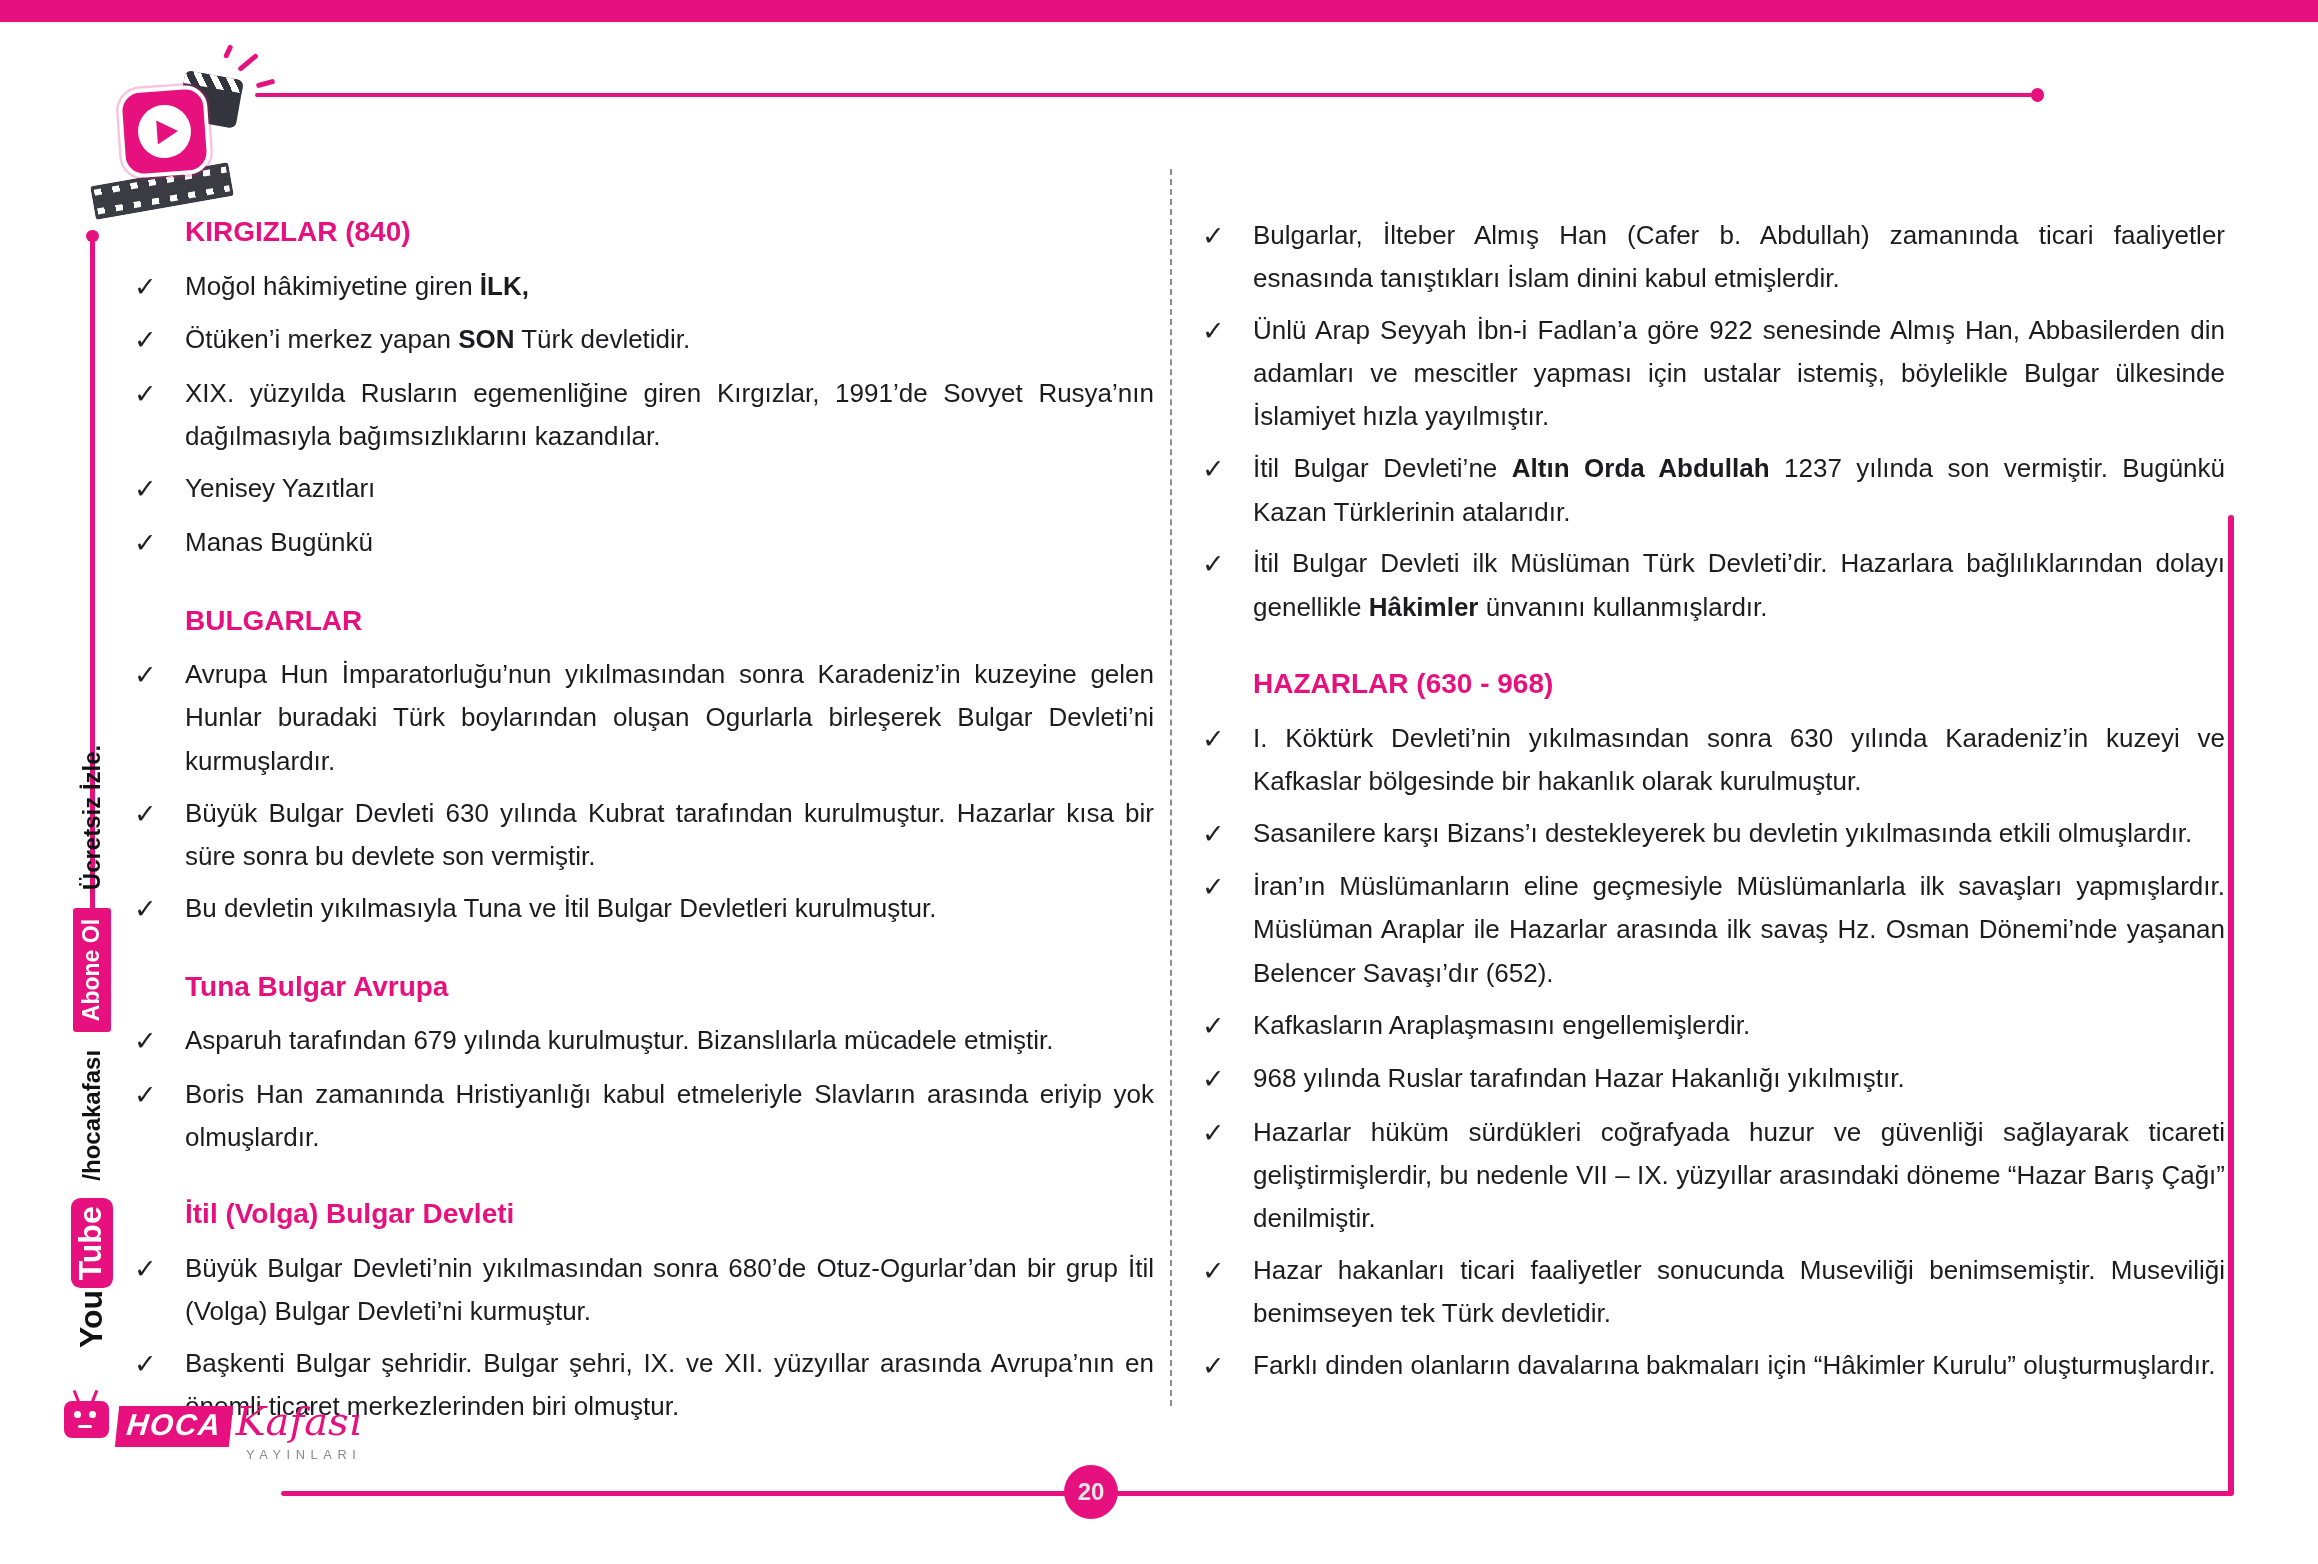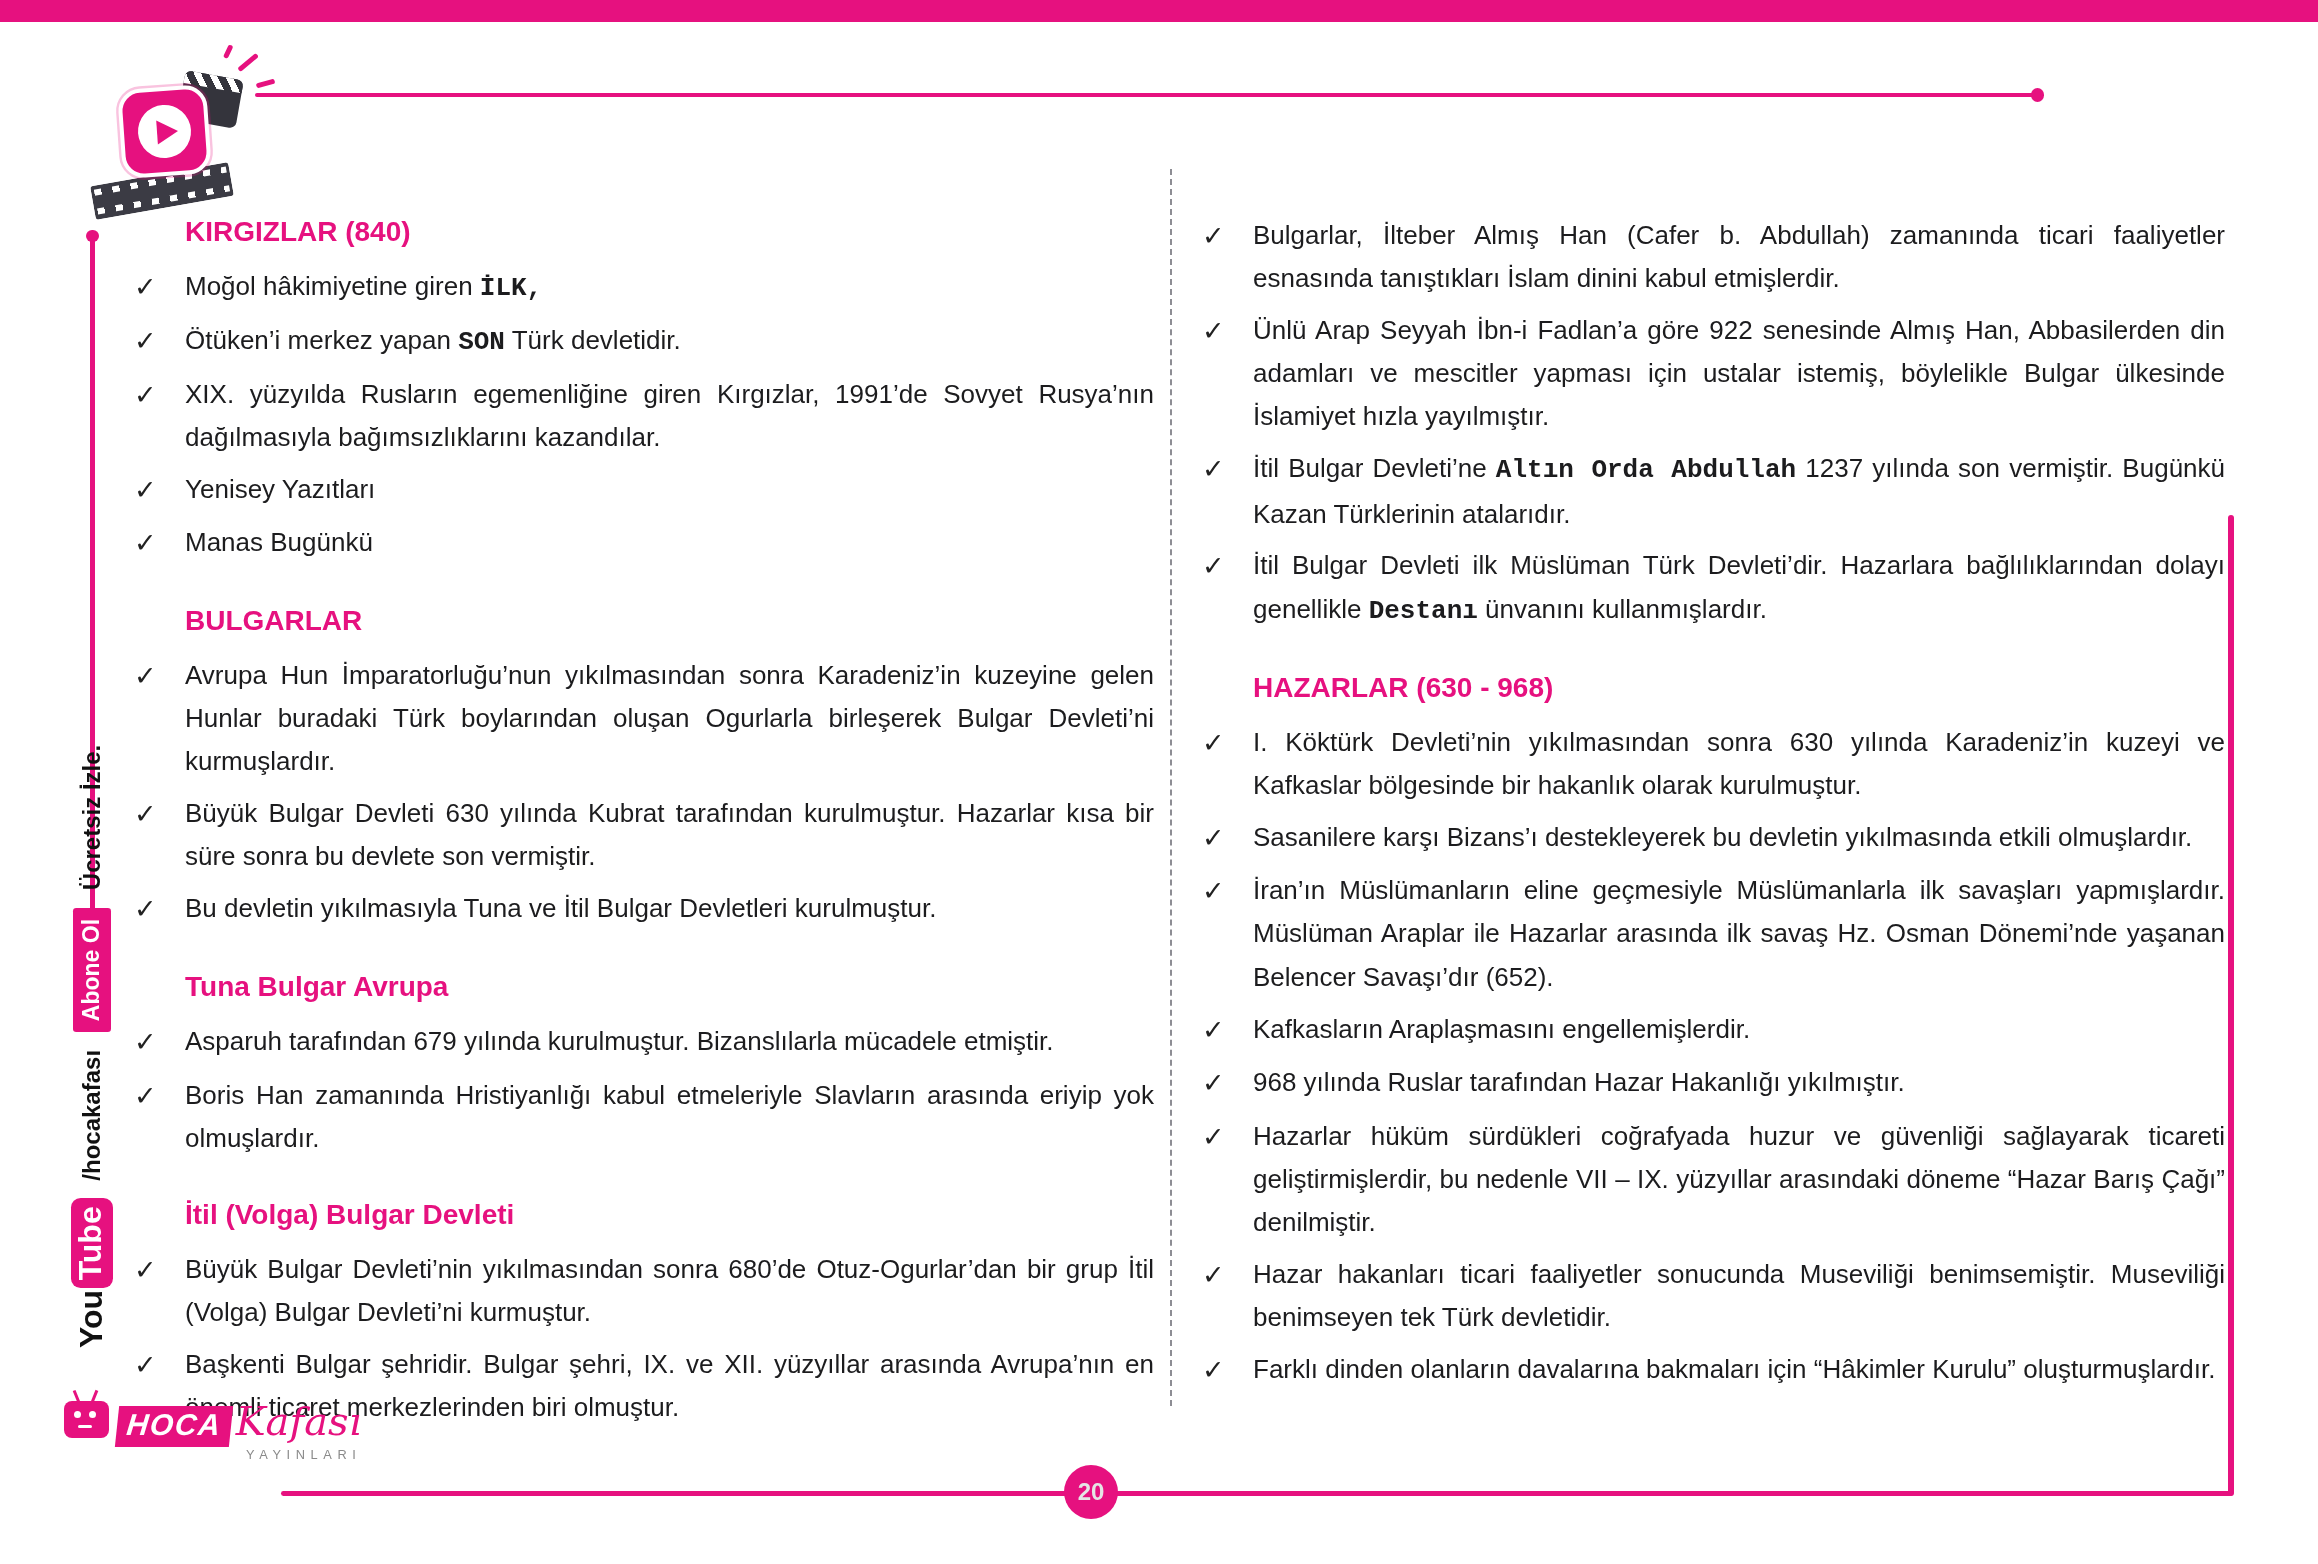--- a/index.html
+++ b/index.html
@@ -62,21 +62,21 @@
   
   .col{position:absolute;font-size:26px;line-height:1.66;}
   .col-left{left:134px;top:214px;width:1020px;}
   .col-right{left:1202px;top:214px;width:1023px;}
   .section{margin:0;}
   .heading{color:var(--pink);font-size:28px;font-weight:bold;margin:37px 0 14.4px 51px;line-height:1.3;}
   .section:first-child .heading{margin-top:0;}
   .item{display:flex;margin-bottom:8.8px;}
   .check{flex:0 0 51px;font-weight:bold;font-size:27px;color:#222;}
   .item-text{flex:1;text-align:justify;}
-  .item-text .b{font-weight:bold;font-family:Liberation Mono, monospace;}
+  .item-text .b{font-weight:bold;}
   
   .logo{position:absolute;left:64px;top:1398px;display:flex;align-items:flex-end;gap:8px;z-index:2;}
   .logo-tv{position:relative;width:45px;height:37px;background:var(--pink);border-radius:8px;margin-bottom:24px;}
   .tv-ant{position:absolute;width:3.2px;height:12.8px;background:var(--pink);top:-11.2px;}
   .tv-ant.a1{left:11.2px;transform:rotate(-22deg);}
   .tv-ant.a2{left:29px;transform:rotate(22deg);}
   .tv-eye{position:absolute;width:7.2px;height:7.2px;background:#fff;border-radius:50%;top:10.4px;}
   .tv-eye.e1{left:9.6px;}
   .tv-eye.e2{left:25px;}
   .tv-mouth{position:absolute;width:14.4px;height:3.2px;background:#fff;border-radius:1.6px;top:24px;left:13.6px;}
@@ -196,21 +196,21 @@
         <div class="item">
           <span class="check">✓</span>
           <span class="item-text"><span>Ünlü Arap Seyyah İbn-i Fadlan’a göre 922 senesinde Almış Han, Abbasilerden din adamları ve mescitler yapması için ustalar istemiş, böylelikle Bulgar ülkesinde İslamiyet hızla yayılmıştır.</span></span>
         </div>
         <div class="item">
           <span class="check">✓</span>
           <span class="item-text"><span>İtil Bulgar Devleti’ne </span><span class="b">Altın Orda Abdullah</span><span> 1237 yılında son vermiştir. Bugünkü Kazan Türklerinin atalarıdır.</span></span>
         </div>
         <div class="item">
           <span class="check">✓</span>
-          <span class="item-text"><span>İtil Bulgar Devleti ilk Müslüman Türk Devleti’dir. Hazarlara bağlılıklarından dolayı genellikle </span><span class="b">Destanı</span><span> ünvanını kullanmışlardır.</span></span>
+          <span class="item-text"><span>İtil Bulgar Devleti ilk Müslüman Türk Devleti’dir. Hazarlara bağlılıklarından dolayı genellikle </span><span class="b">Hâkimler</span><span> ünvanını kullanmışlardır.</span></span>
         </div>
       </section>
       <section class="section">
         <h2 class="heading">HAZARLAR (630 - 968)</h2>
         <div class="item">
           <span class="check">✓</span>
           <span class="item-text"><span>I. Köktürk Devleti’nin yıkılmasından sonra 630 yılında Karadeniz’in kuzeyi ve Kafkaslar bölgesinde bir hakanlık olarak kurulmuştur.</span></span>
         </div>
         <div class="item">
           <span class="check">✓</span>

